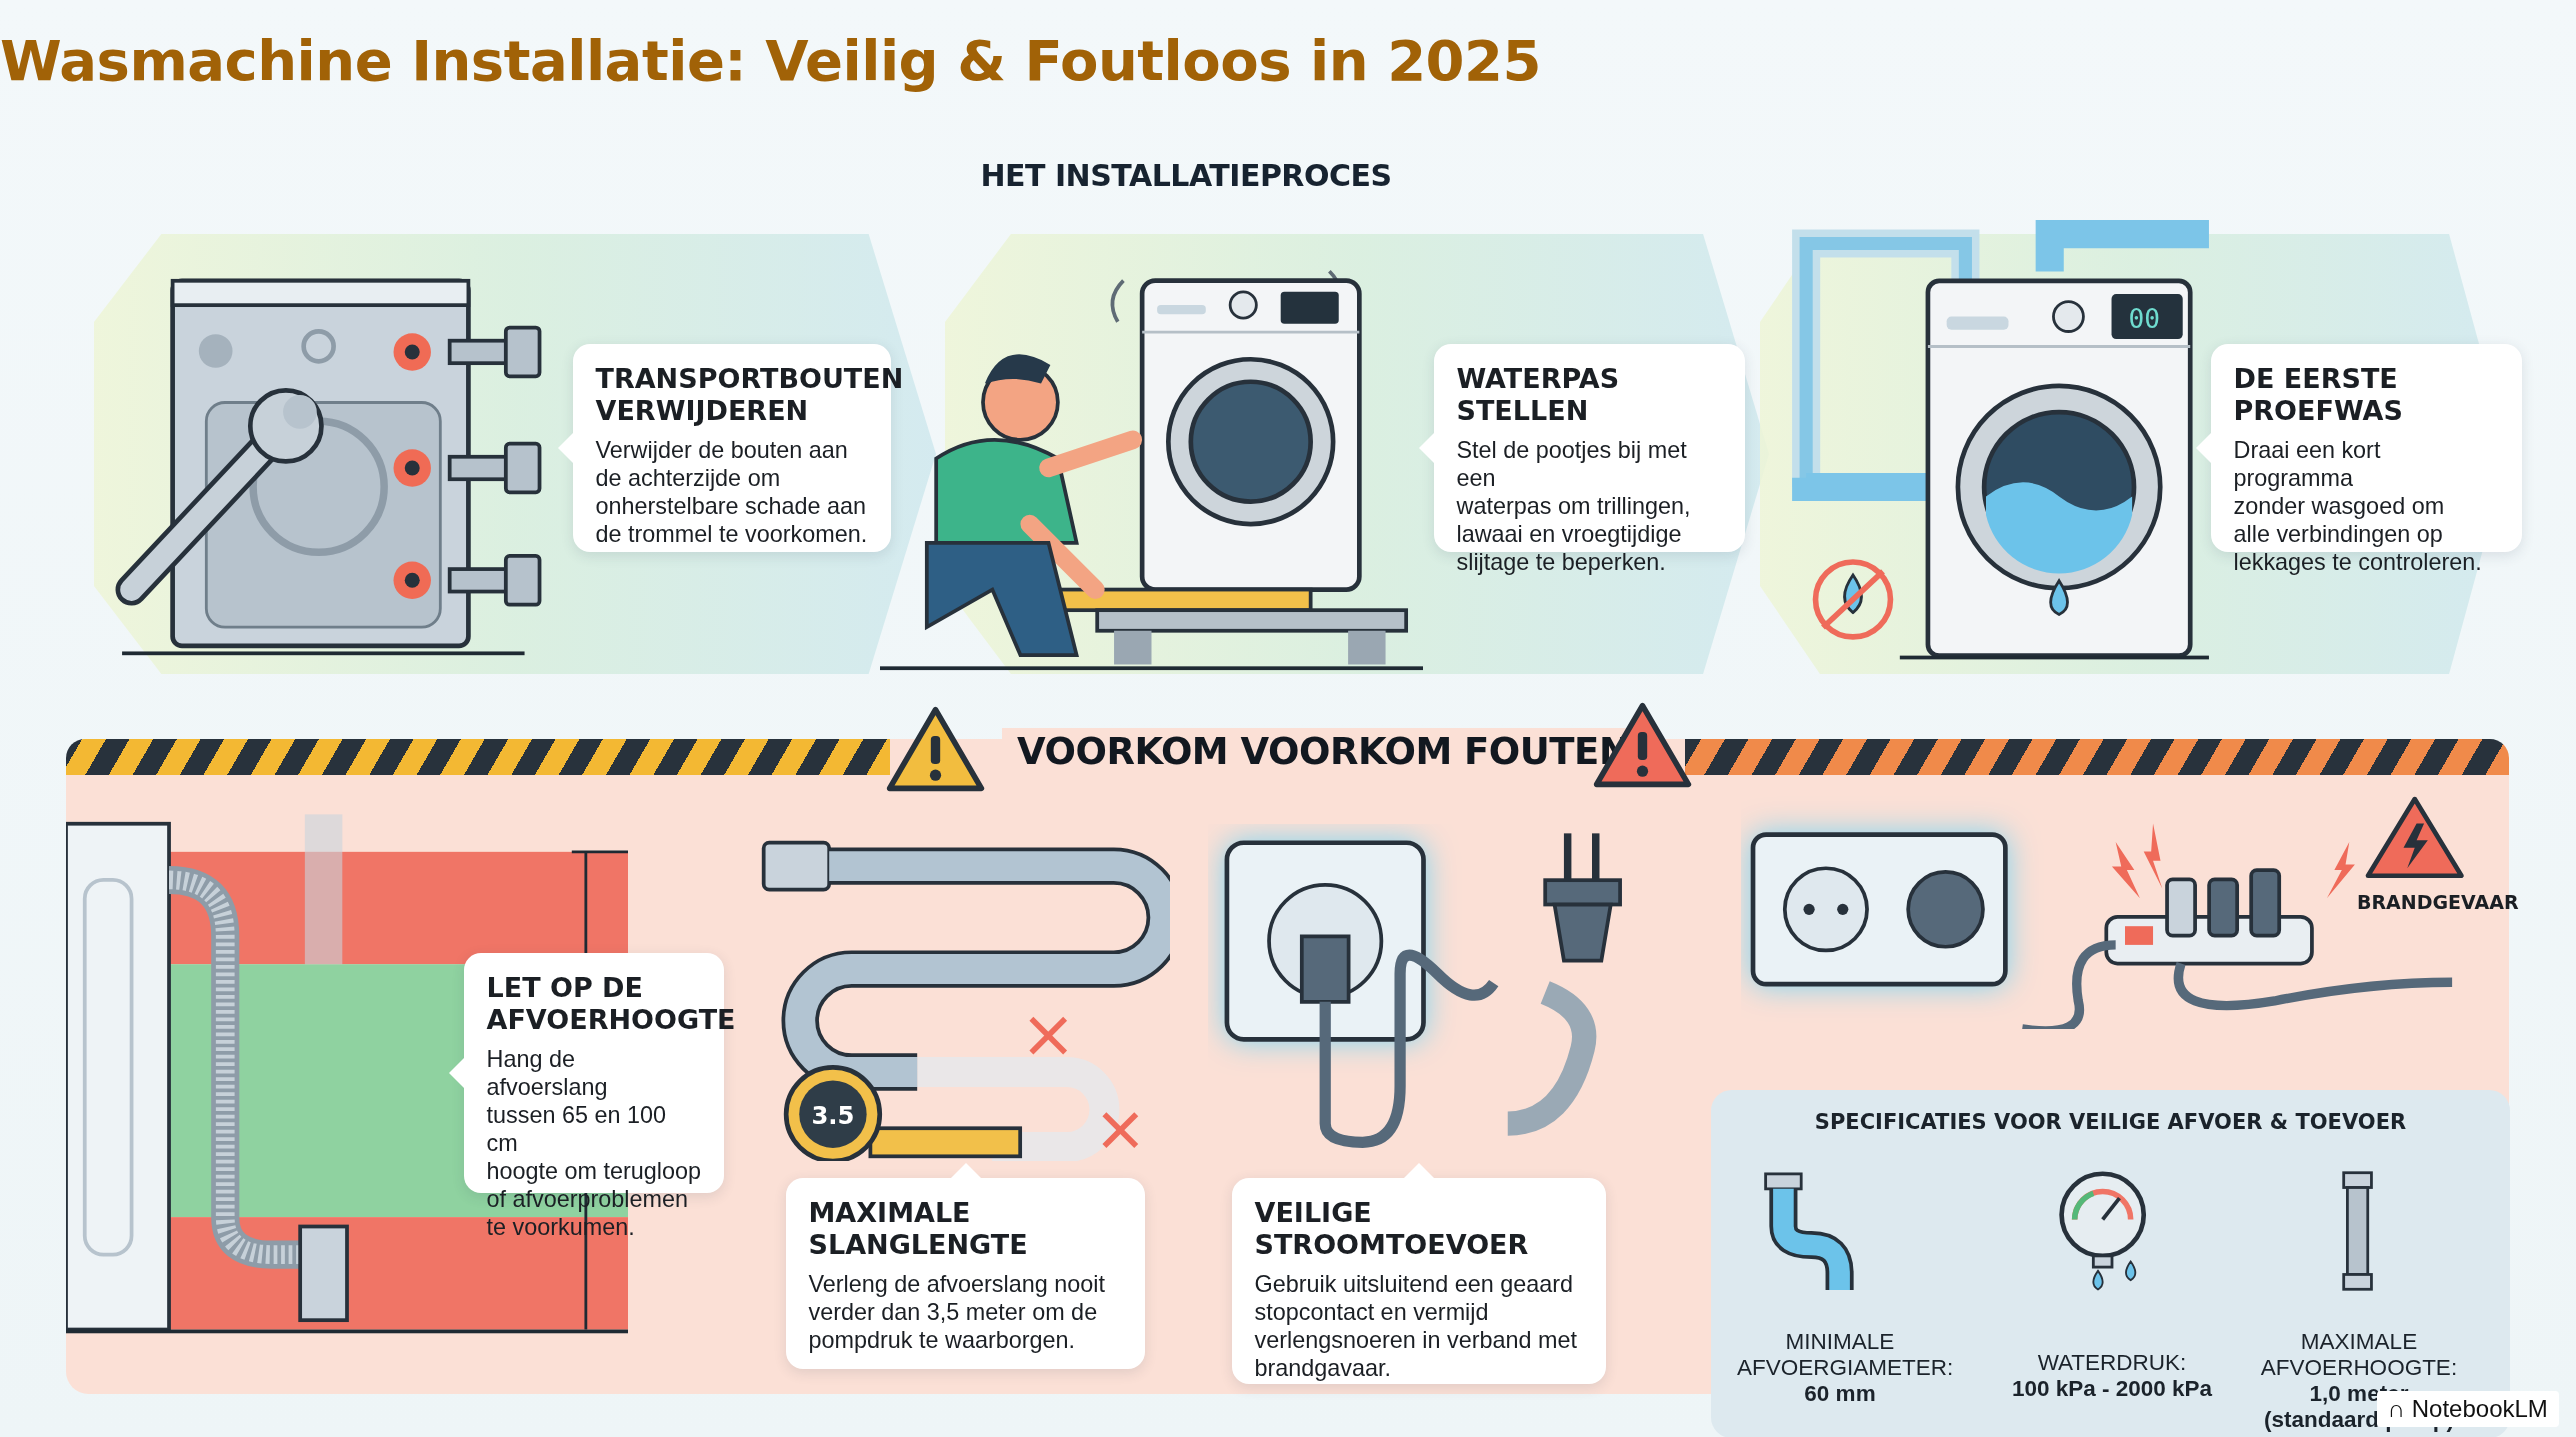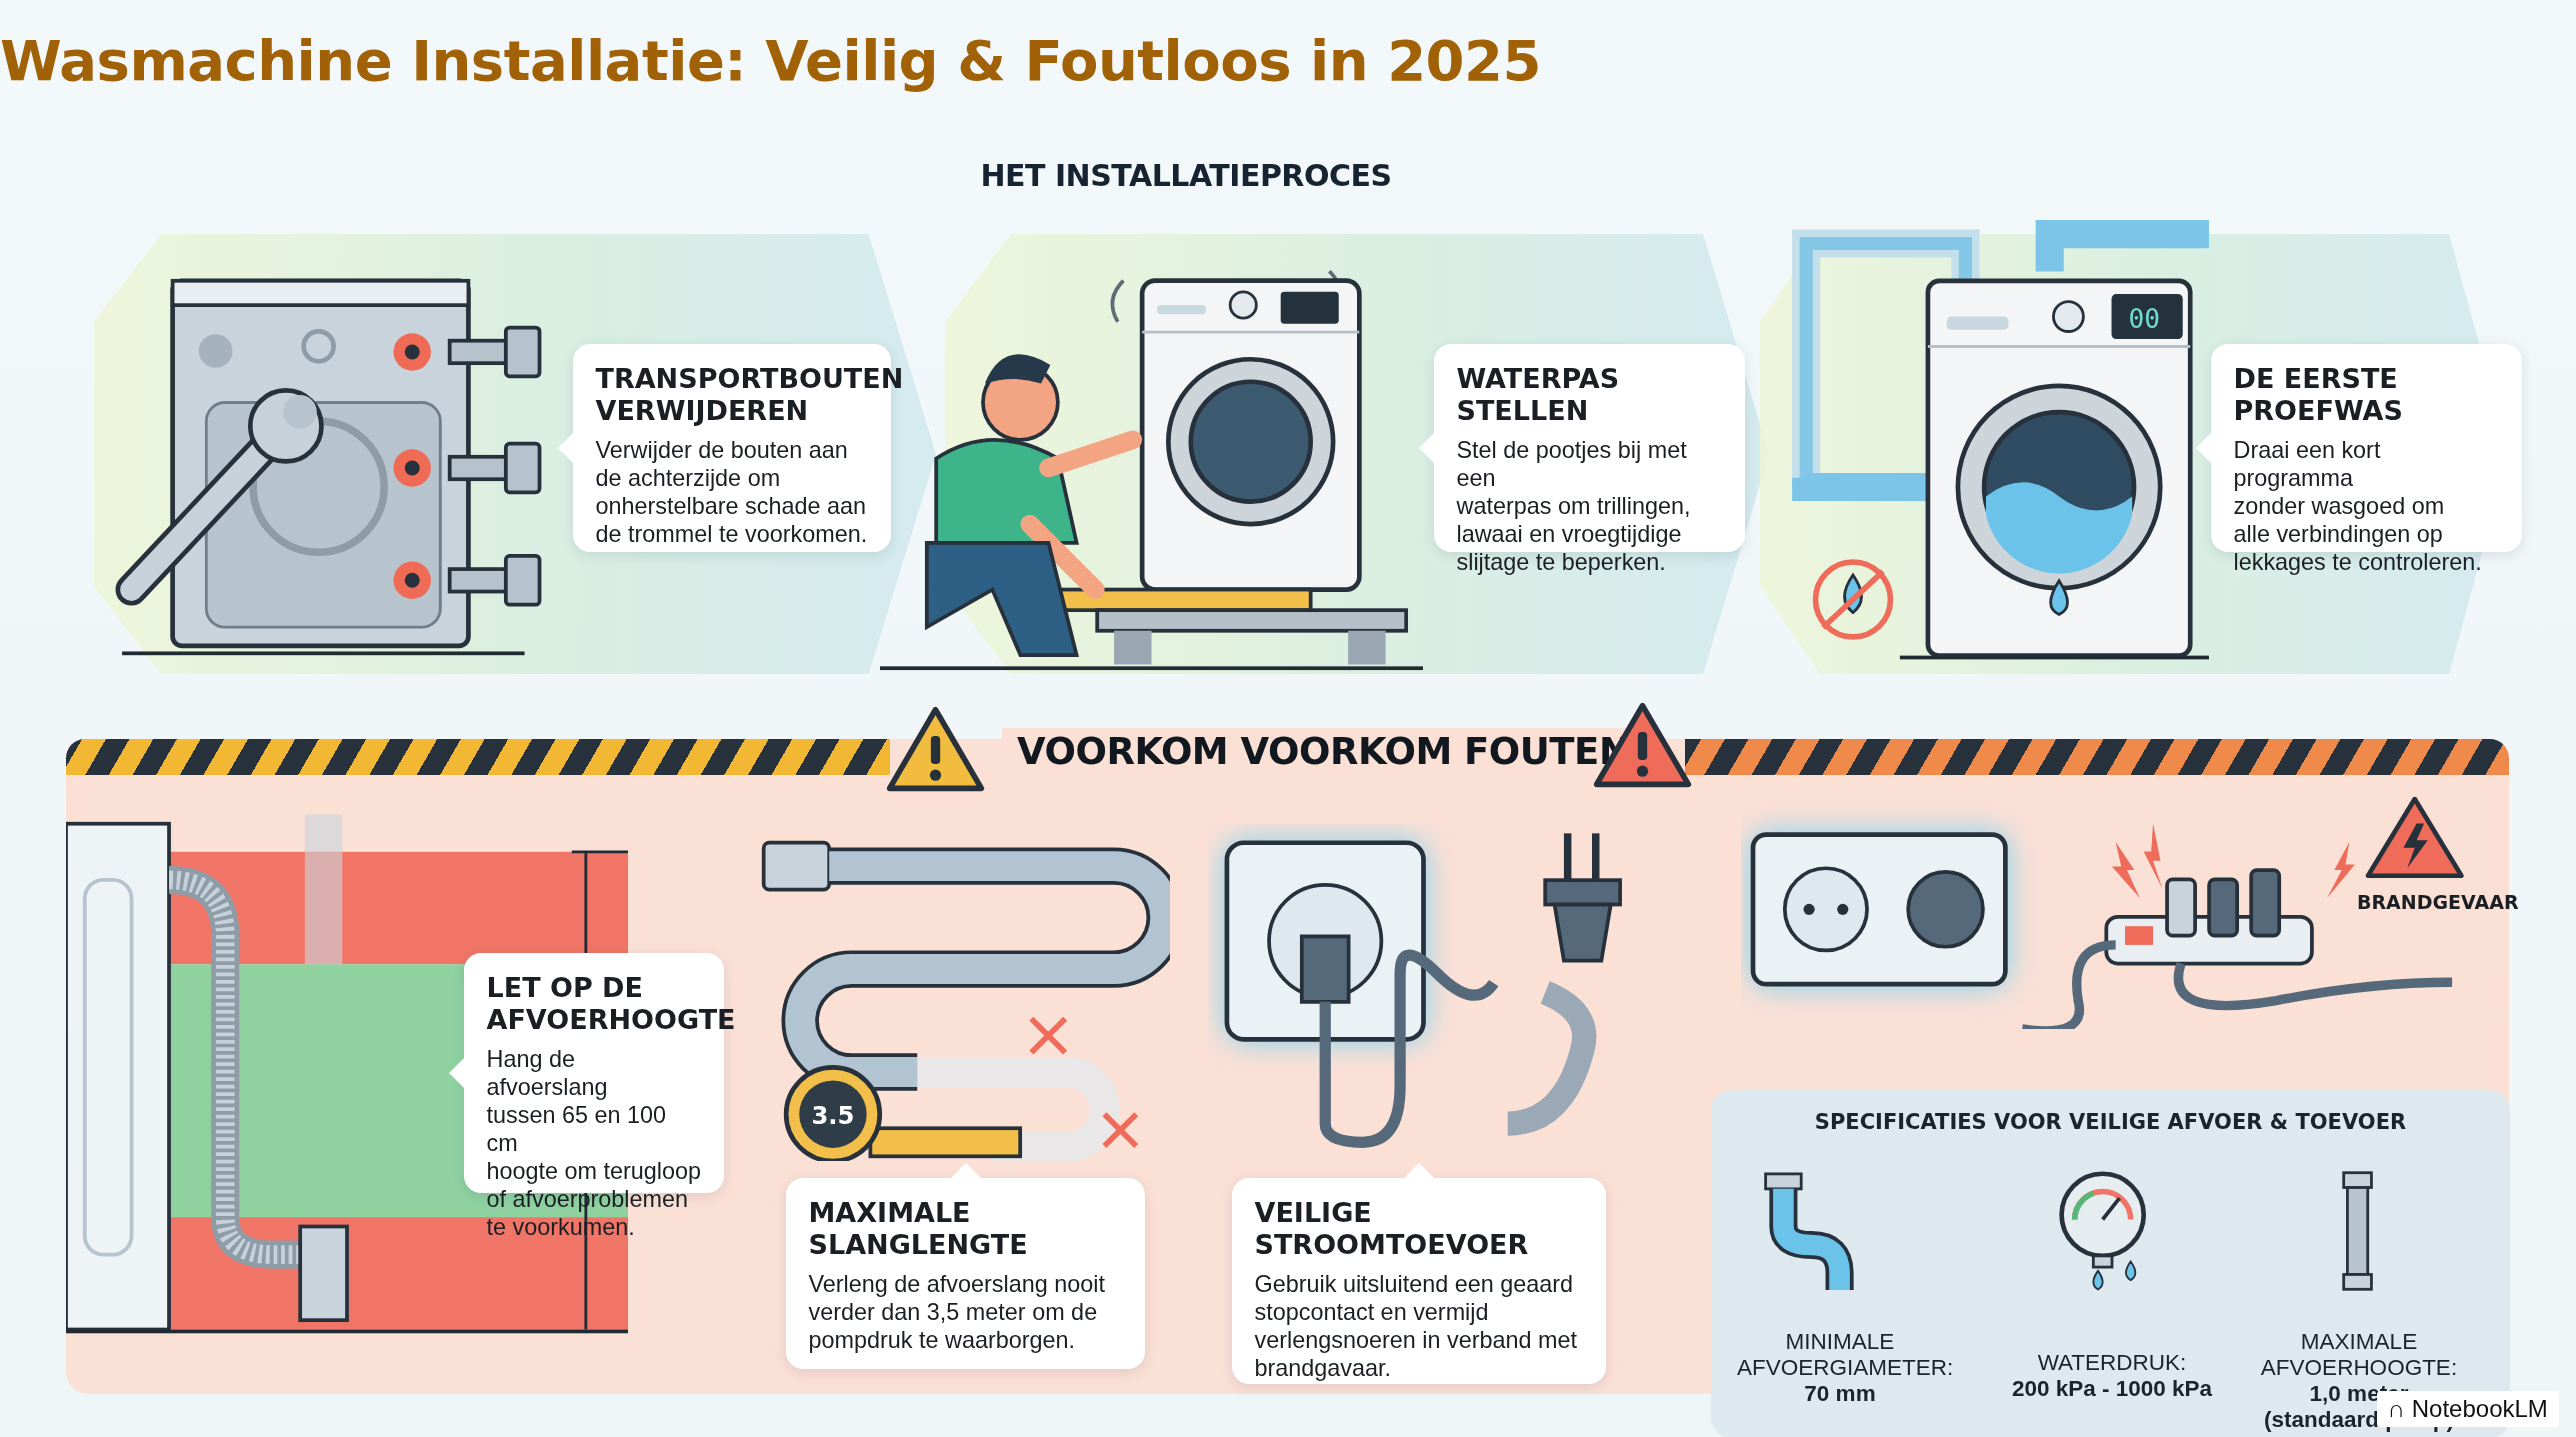--- a/index.html
+++ b/index.html
@@ -325,34 +325,34 @@
 <div class="abs specs-title">SPECIFICATIES VOOR VEILIGE AFVOER &amp; TOEVOER</div>
 
 <svg class="abs" style="left:1760px;top:1170px;" width="103" height="122" viewBox="0 0 110 130">
   <rect x="6" y="4" width="38" height="16" fill="#c9d3dc" stroke="#27313b" stroke-width="3"></rect>
   <path d="M25 20 V60 q0 20 30 20 q30 0 30 30 V128" fill="none" stroke="#27313b" stroke-width="30"></path>
   <path d="M25 20 V60 q0 20 30 20 q30 0 30 30 V128" fill="none" stroke="#6cc3ea" stroke-width="22"></path>
 </svg>
 <div class="abs spec-label" style="left:1737px;top:1303px;width:206px;">
   <span>MINIMALE
 AFVOERGIAMETER:</span>
-  <span class="spec-value">70 mm</span>
+  <span class="spec-value">60 mm</span>
 </div>
 
 <svg class="abs" style="left:2056px;top:1168px;" width="112" height="131" viewBox="0 0 120 140">
   <circle cx="50" cy="50" r="44" fill="#e6edf1" stroke="#27313b" stroke-width="5"></circle>
   <path d="M20 55 a30 30 0 0 1 60 0" fill="none" stroke="#f07566" stroke-width="6"></path>
   <path d="M20 55 a30 30 0 0 1 20 -28" fill="none" stroke="#55b878" stroke-width="6"></path>
   <line x1="50" y1="55" x2="68" y2="32" stroke="#27313b" stroke-width="4"></line>
   <rect x="40" y="94" width="20" height="12" fill="#c9d3dc" stroke="#27313b" stroke-width="3"></rect>
   <path d="M45 110 q-10 14 0 20 q10 -6 0 -20z M80 100 q-10 14 0 20 q10 -6 0 -20z" fill="#6cc3ea" stroke="#27313b" stroke-width="2"></path>
 </svg>
 <div class="abs spec-label" style="left:1981px;top:1324px;width:262px;">
   <span>WATERDRUK:</span>
-  <span class="spec-value">200 kPa - 1000 kPa</span>
+  <span class="spec-value">100 kPa - 2000 kPa</span>
 </div>
 
 <svg class="abs" style="left:2340px;top:1170px;" width="37" height="122" viewBox="0 0 40 130">
   <rect x="4" y="2" width="30" height="16" fill="#c9d3dc" stroke="#27313b" stroke-width="3"></rect>
   <rect x="8" y="18" width="22" height="94" fill="#b7c3cd" stroke="#27313b" stroke-width="3"></rect>
   <rect x="4" y="112" width="30" height="16" fill="#c9d3dc" stroke="#27313b" stroke-width="3"></rect>
 </svg>
 <div class="abs spec-label" style="left:2256px;top:1303px;width:206px;">
   <span>MAXIMALE
 AFVOERHOOGTE:</span>

